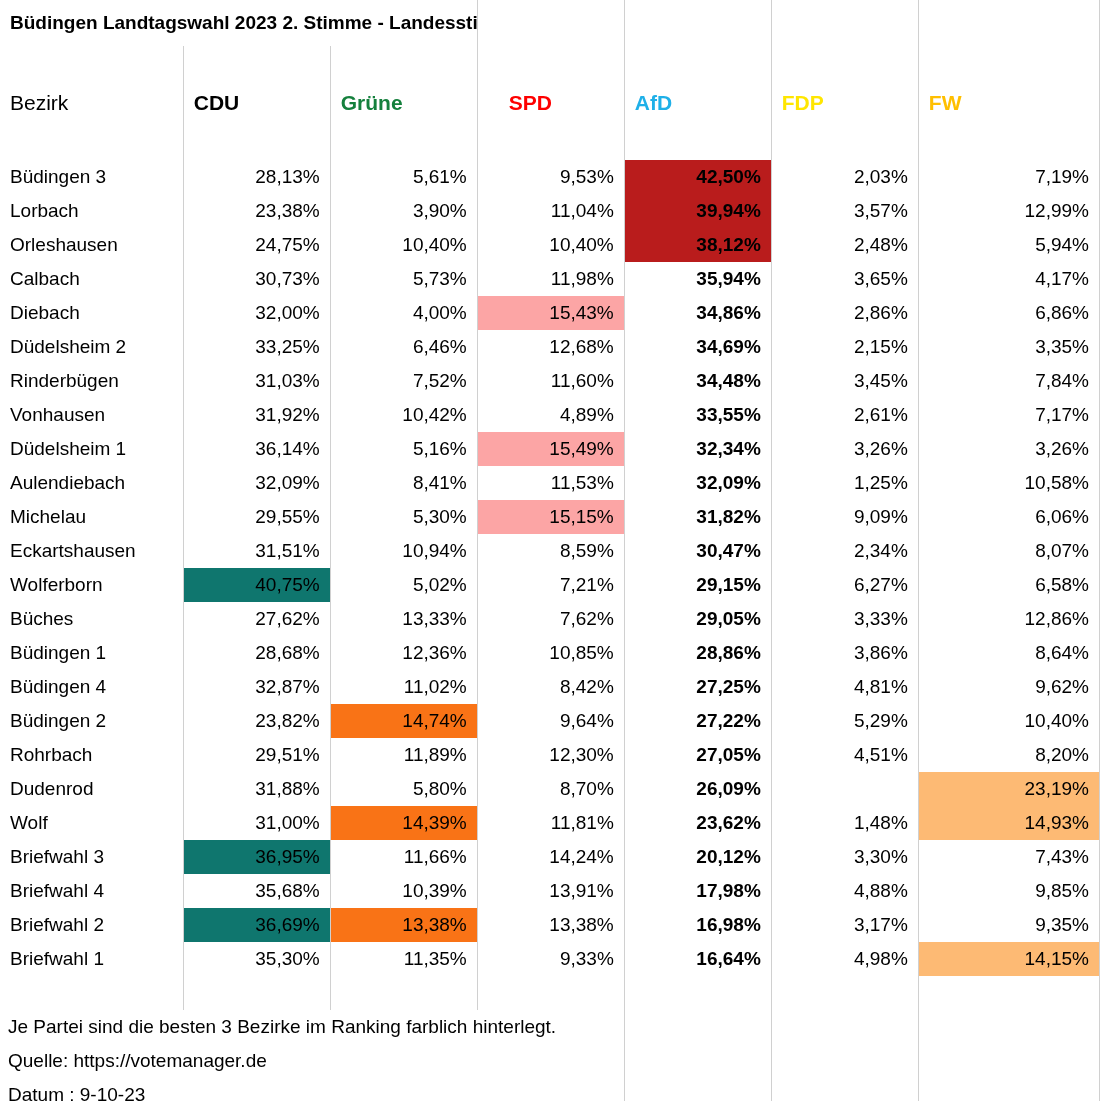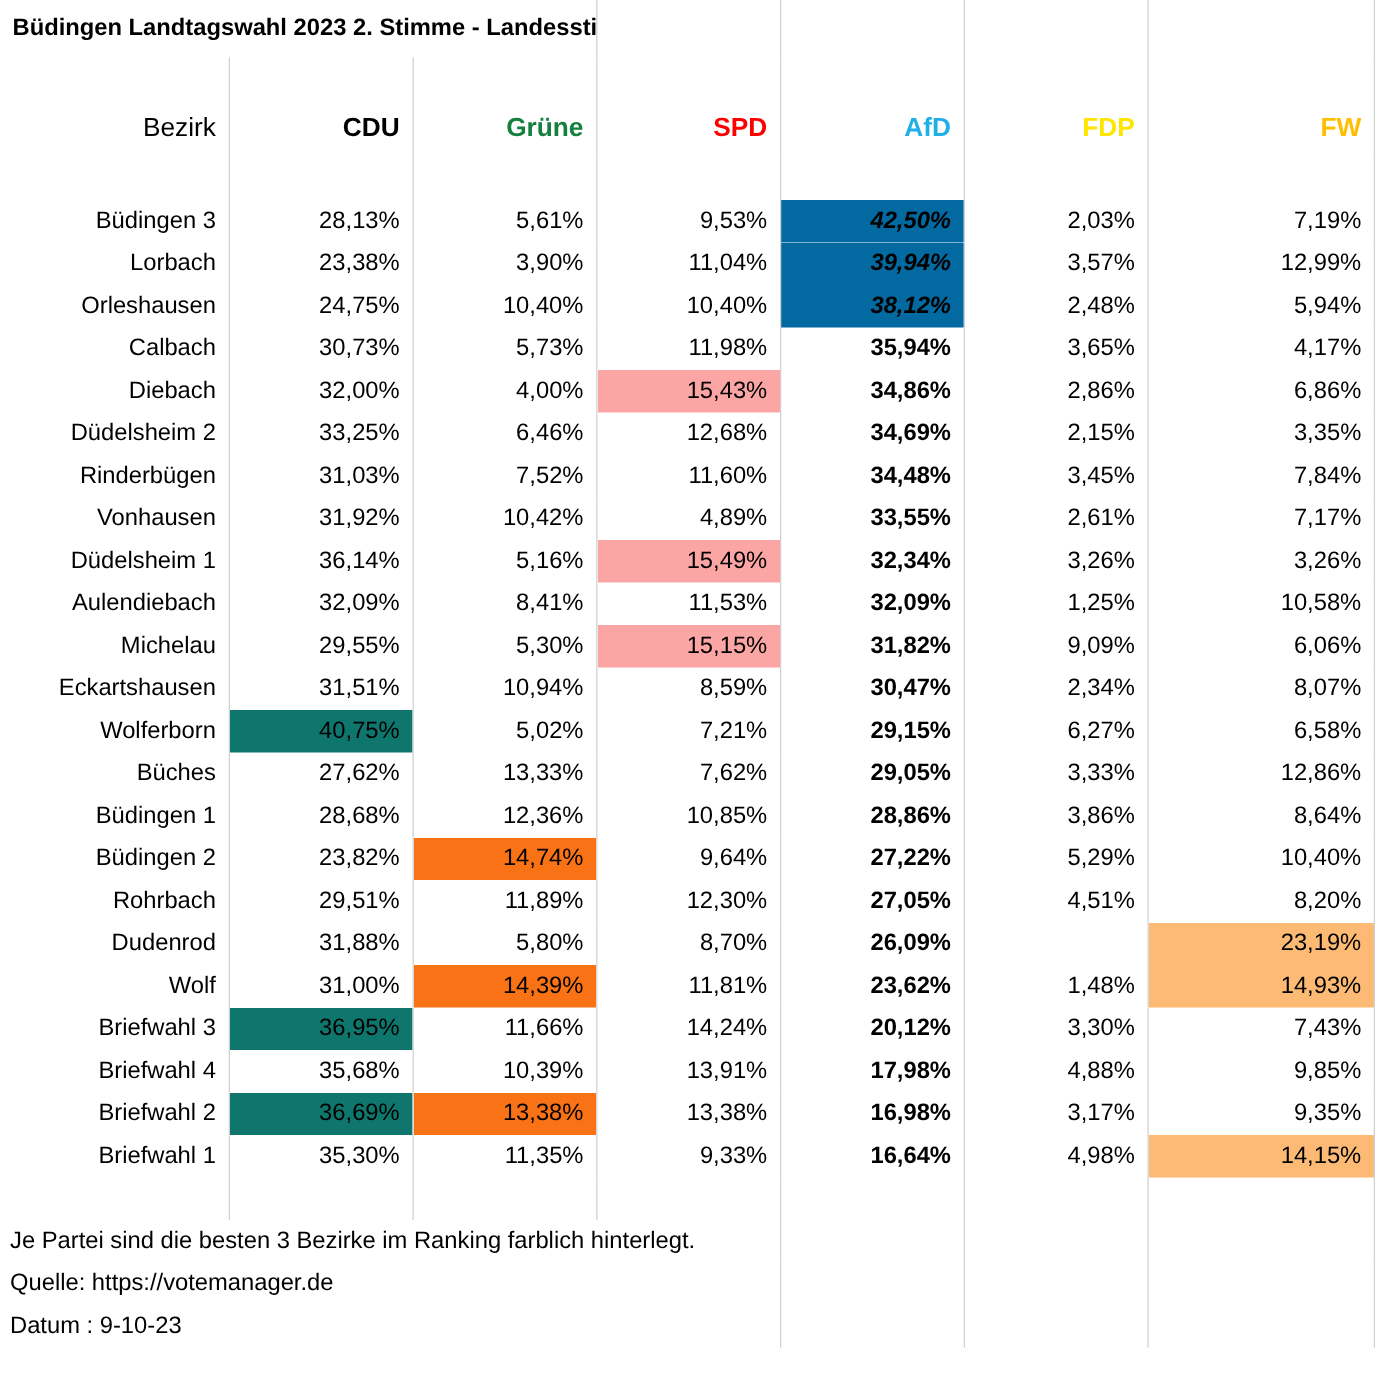--- a/index.html
+++ b/index.html
@@ -48,27 +48,27 @@
     font-size: 21px;
     padding-left: 8px;
   }
   tr.header-row td {
     height: 46px;
     font-weight: bold;
     font-size: 21px;
   }
   .hdr-bezirk { font-weight: normal !important; font-size: 20px; }
   .num { text-align: right; }
-  .name { text-align: right; }
+  .name { text-align: left; }
   .bold { font-weight: bold; }
 
   .spacer-row td { height: 22px; }
   .blank-row td { height: 34px; }
 
-  .hl-afd   { background: #0369a1; font-style: italic; }
+  .hl-afd   { background: #b91c1c; }
   .hl-spd   { background: #fca5a5; }
   .hl-gruen { background: #f97316; }
   .hl-fw    { background: #fdba74; }
   .hl-cdu   { background: #0f766e; margin-left: 28px; }
 
   .footnote td {
     font-size: 19px;
     height: 34px;
   }
   .footnote .txt { padding-left: 8px; }
@@ -251,20 +251,29 @@
         <tr>
           <td class="name">Büdingen 1</td>
           <td class="num">28,68%</td>
           <td class="num">12,36%</td>
           <td class="num">10,85%</td>
           <td class="num bold">28,86%</td>
           <td class="num">3,86%</td>
           <td class="num">8,64%</td>
         </tr>
         <tr>
+          <td class="name">Büdingen 4</td>
+          <td class="num">32,87%</td>
+          <td class="num">11,02%</td>
+          <td class="num">8,42%</td>
+          <td class="num bold">27,25%</td>
+          <td class="num">4,81%</td>
+          <td class="num">9,62%</td>
+        </tr>
+        <tr>
           <td class="name">Büdingen 2</td>
           <td class="num">23,82%</td>
           <td class="num hl-gruen">14,74%</td>
           <td class="num">9,64%</td>
           <td class="num bold">27,22%</td>
           <td class="num">5,29%</td>
           <td class="num">10,40%</td>
         </tr>
         <tr>
           <td class="name">Rohrbach</td>

